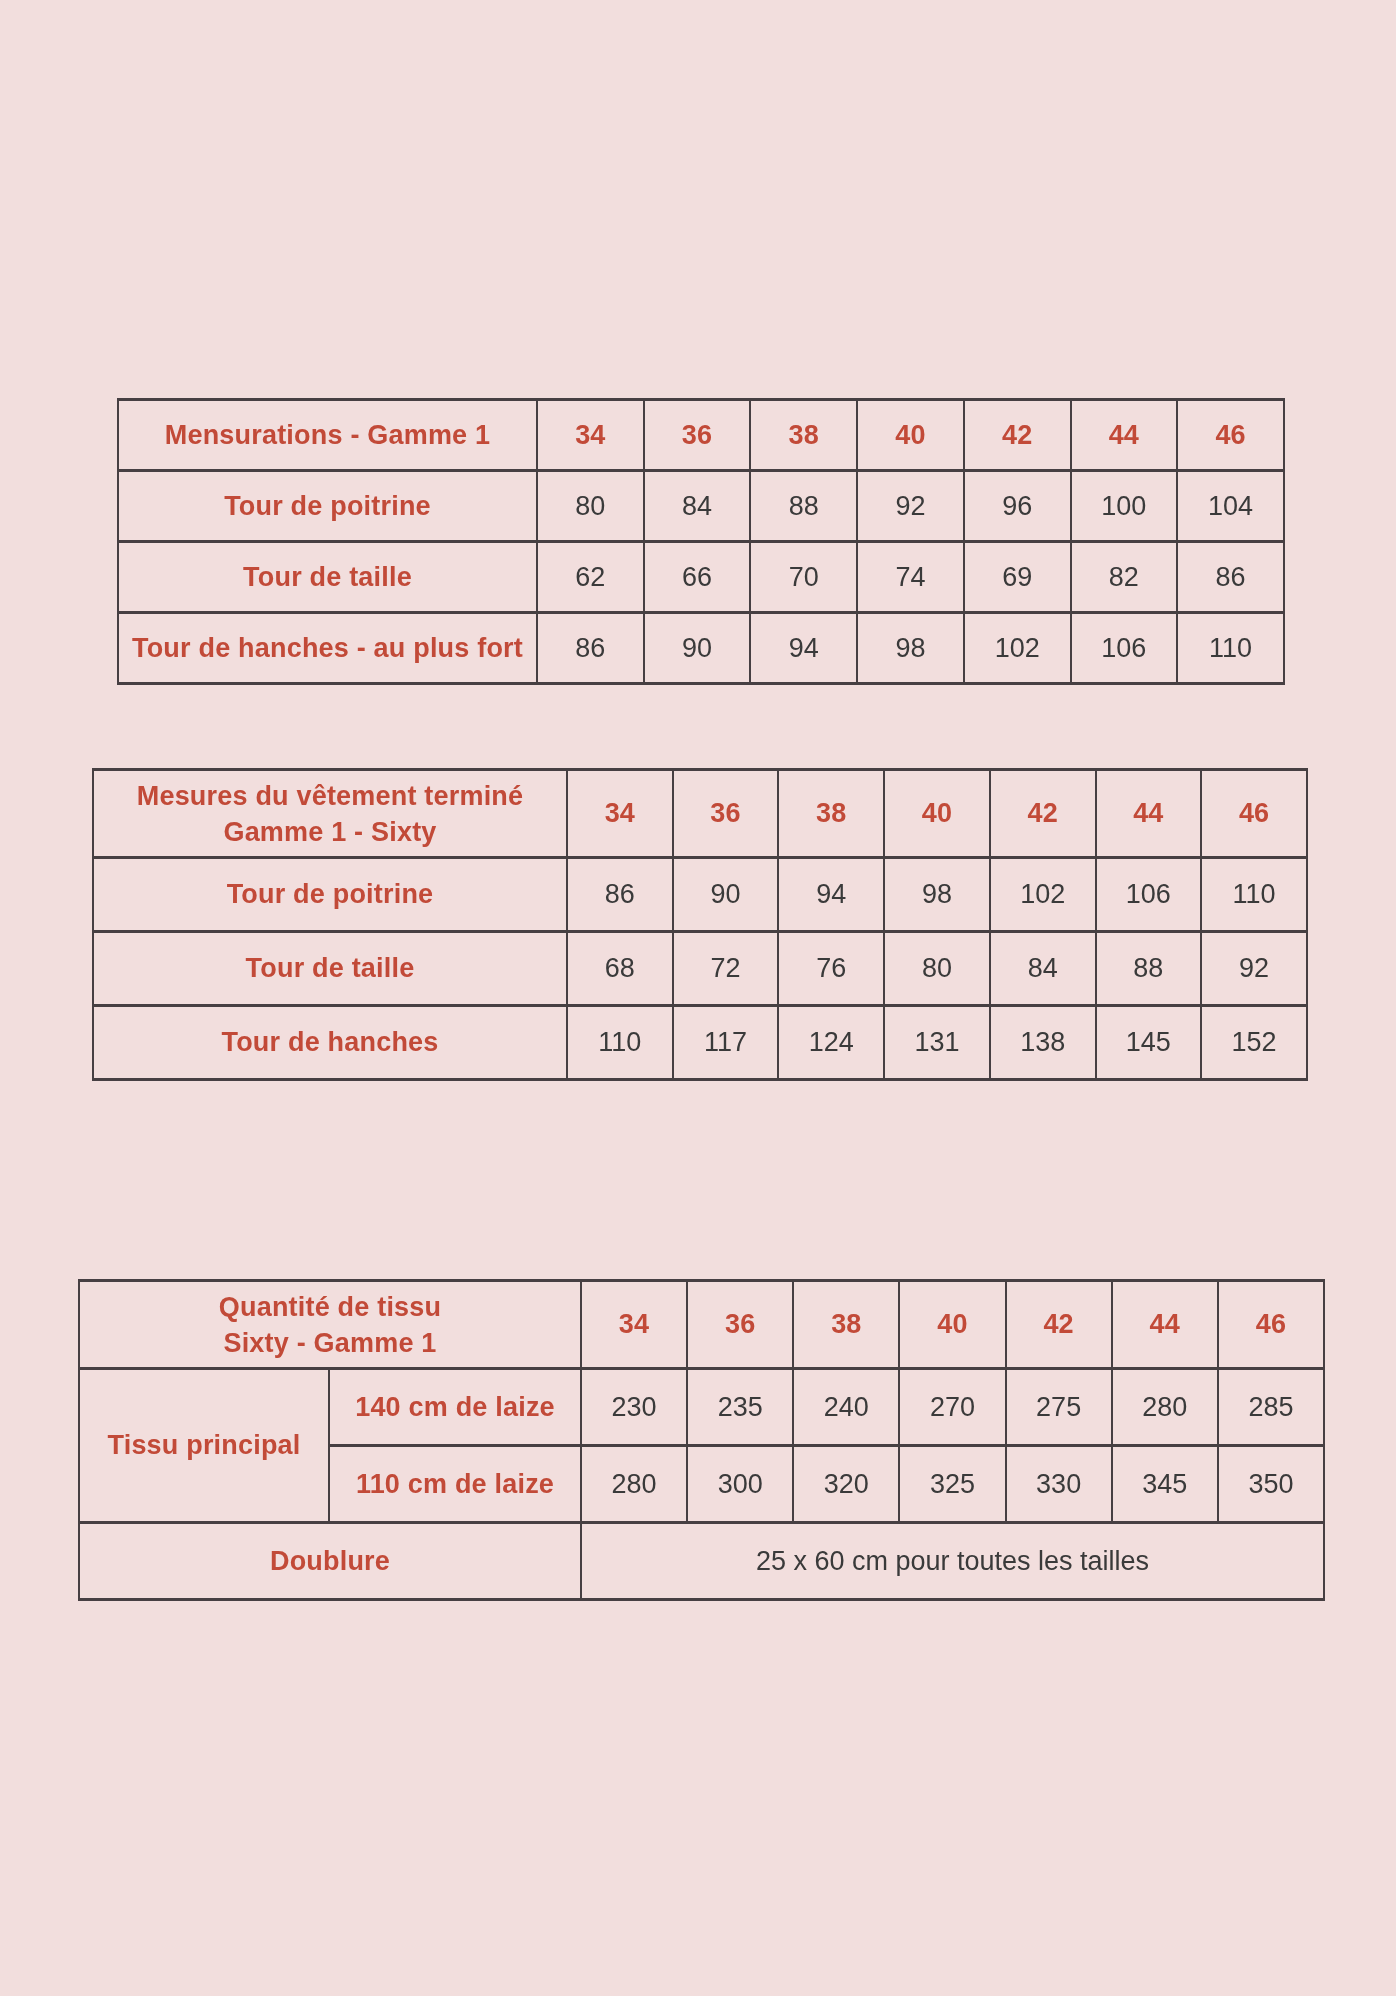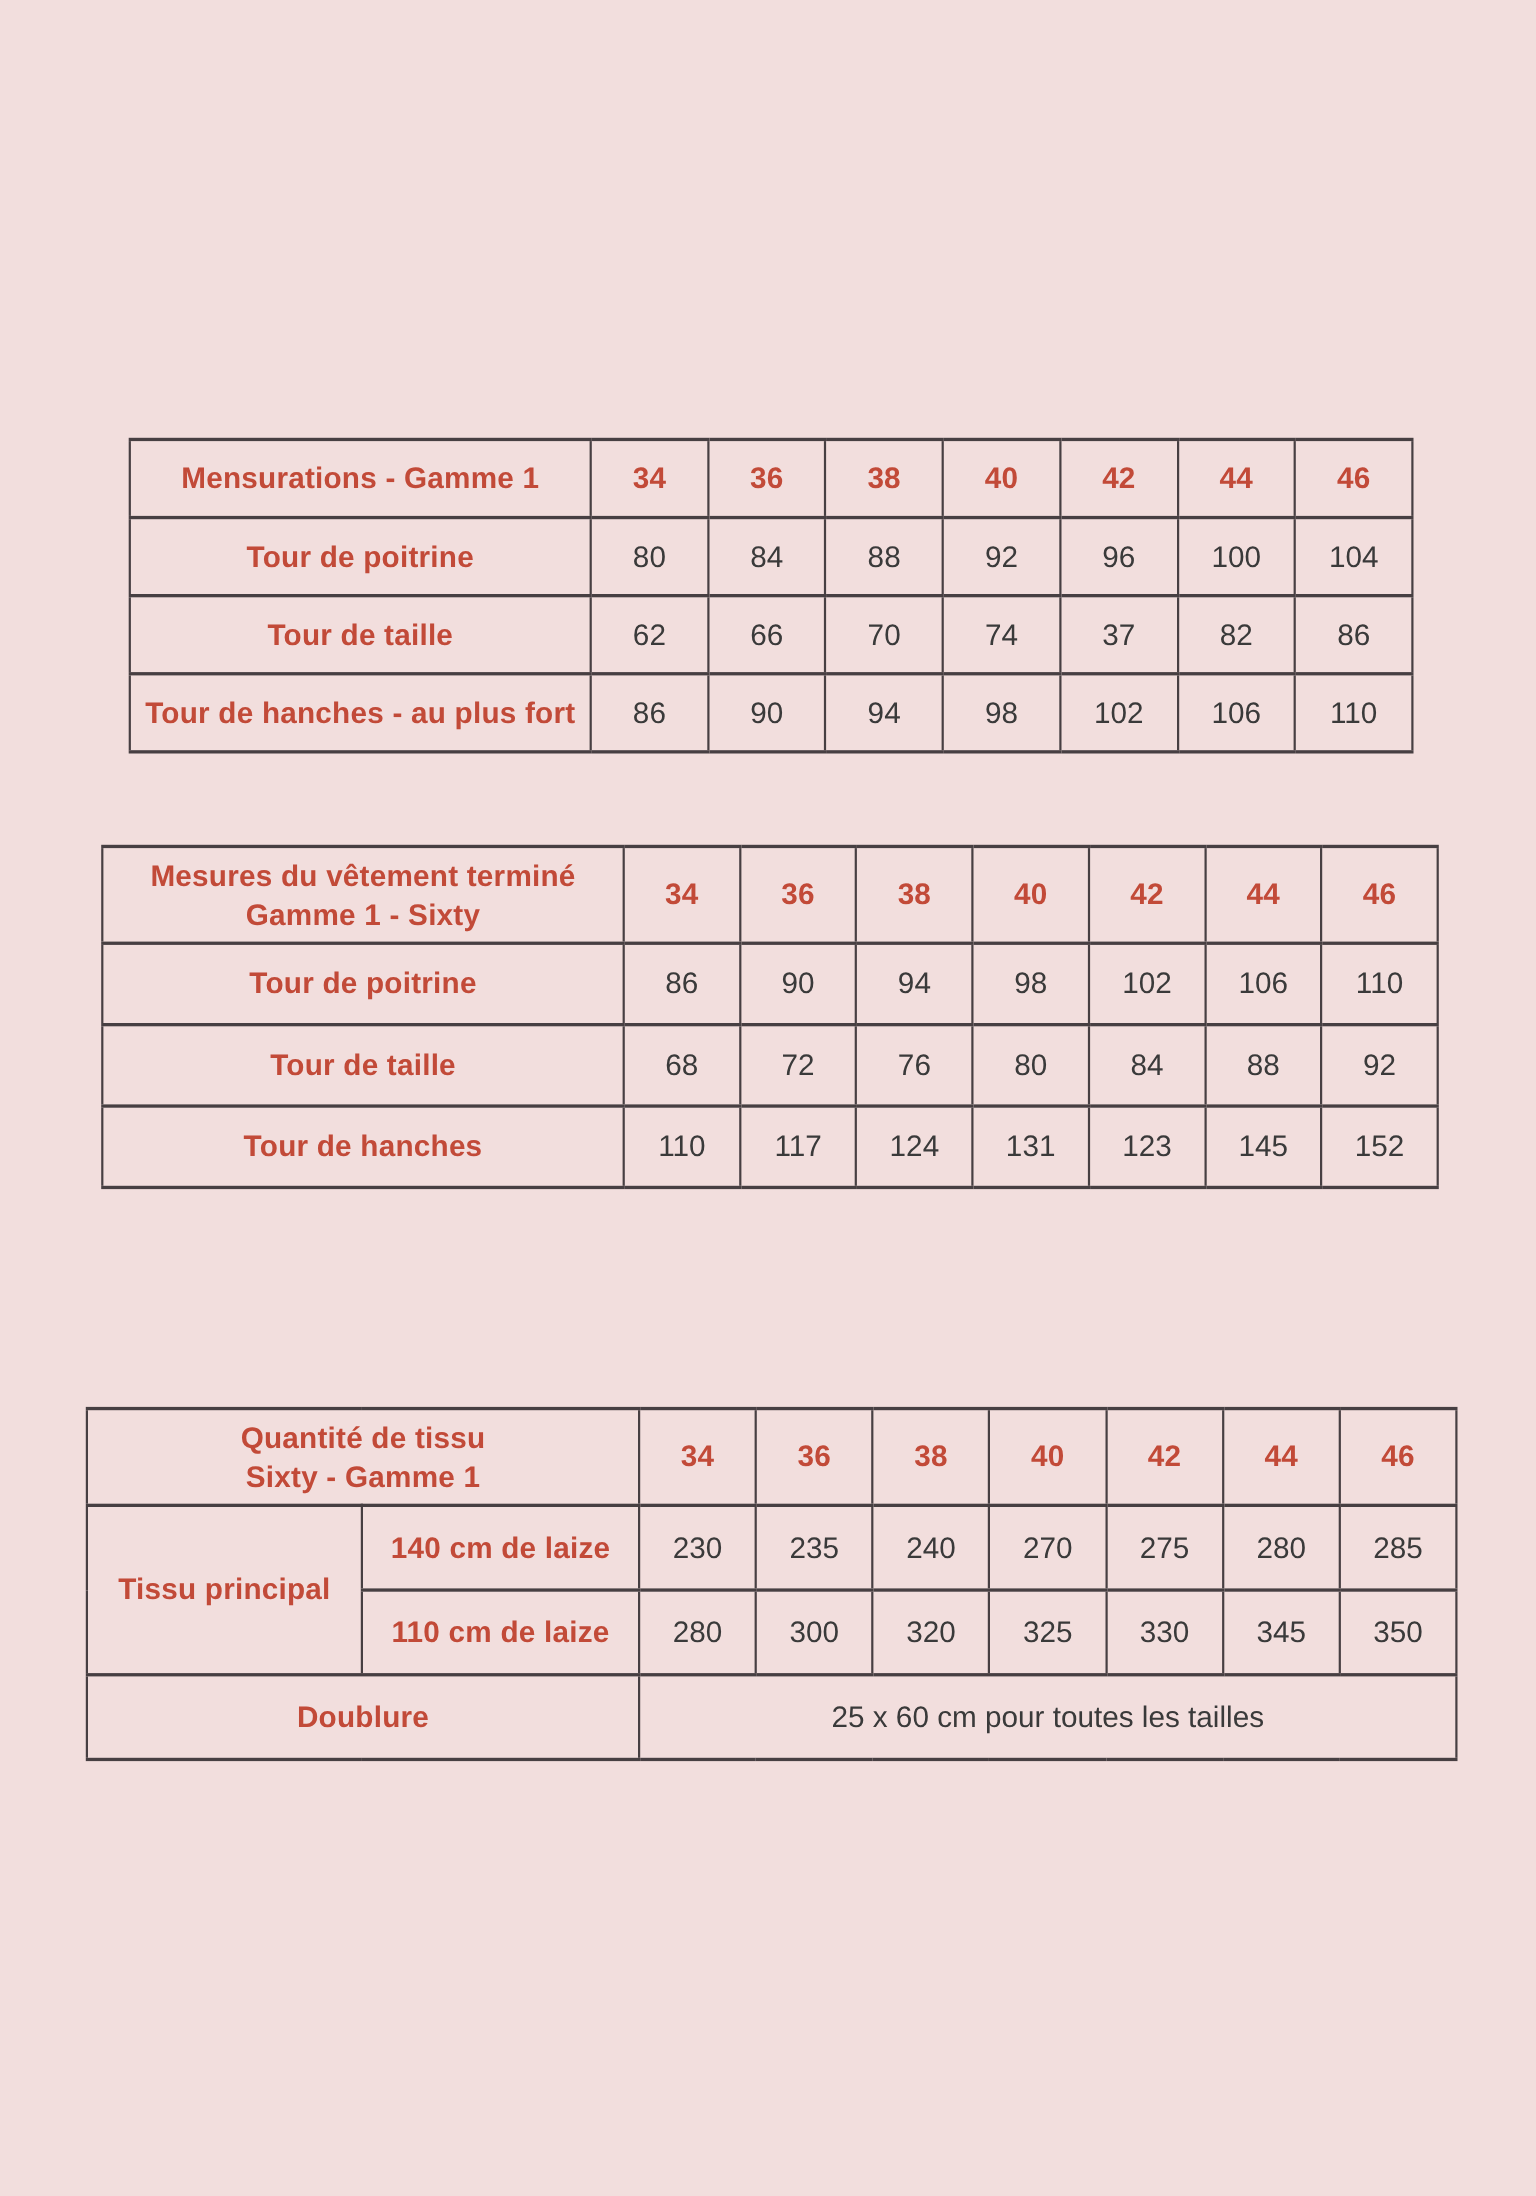--- a/index.html
+++ b/index.html
@@ -81,21 +81,21 @@
           <td class="value-cell">96</td>
           <td class="value-cell">100</td>
           <td class="value-cell">104</td>
         </tr>
         <tr>
           <td class="row-label">Tour de taille</td>
           <td class="value-cell">62</td>
           <td class="value-cell">66</td>
           <td class="value-cell">70</td>
           <td class="value-cell">74</td>
-          <td class="value-cell">37</td>
+          <td class="value-cell">69</td>
           <td class="value-cell">82</td>
           <td class="value-cell">86</td>
         </tr>
         <tr>
           <td class="row-label">Tour de hanches - au plus fort</td>
           <td class="value-cell">86</td>
           <td class="value-cell">90</td>
           <td class="value-cell">94</td>
           <td class="value-cell">98</td>
           <td class="value-cell">102</td>
@@ -143,21 +143,21 @@
           <td class="value-cell">84</td>
           <td class="value-cell">88</td>
           <td class="value-cell">92</td>
         </tr>
         <tr>
           <td class="row-label">Tour de hanches</td>
           <td class="value-cell">110</td>
           <td class="value-cell">117</td>
           <td class="value-cell">124</td>
           <td class="value-cell">131</td>
-          <td class="value-cell">123</td>
+          <td class="value-cell">138</td>
           <td class="value-cell">145</td>
           <td class="value-cell">152</td>
         </tr>
       </tbody>
     </table>
 
   <table class="chart" id="t2">
     <colgroup>
       <col style="width:250px">
       <col style="width:252px">

